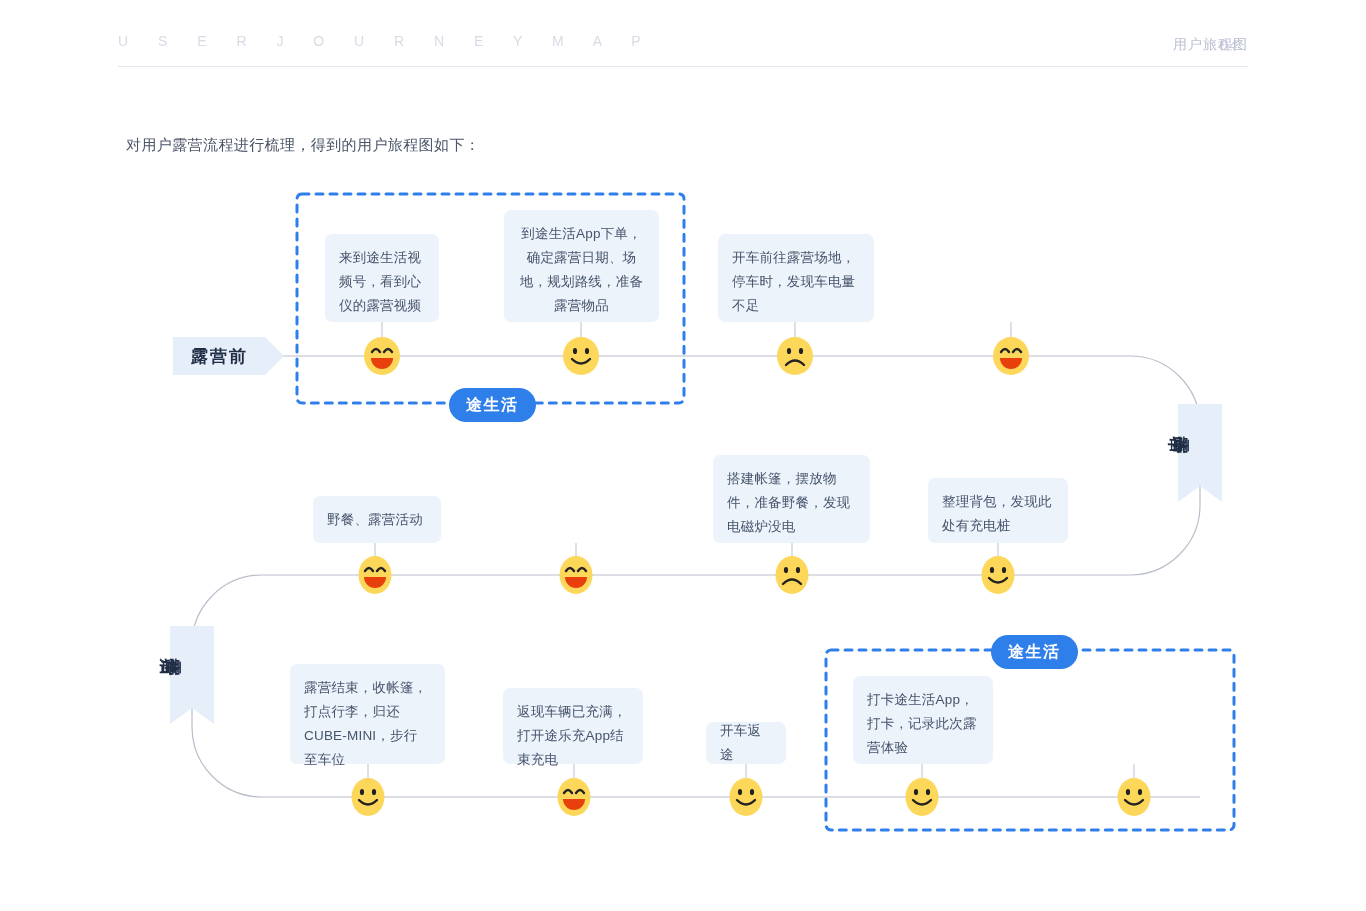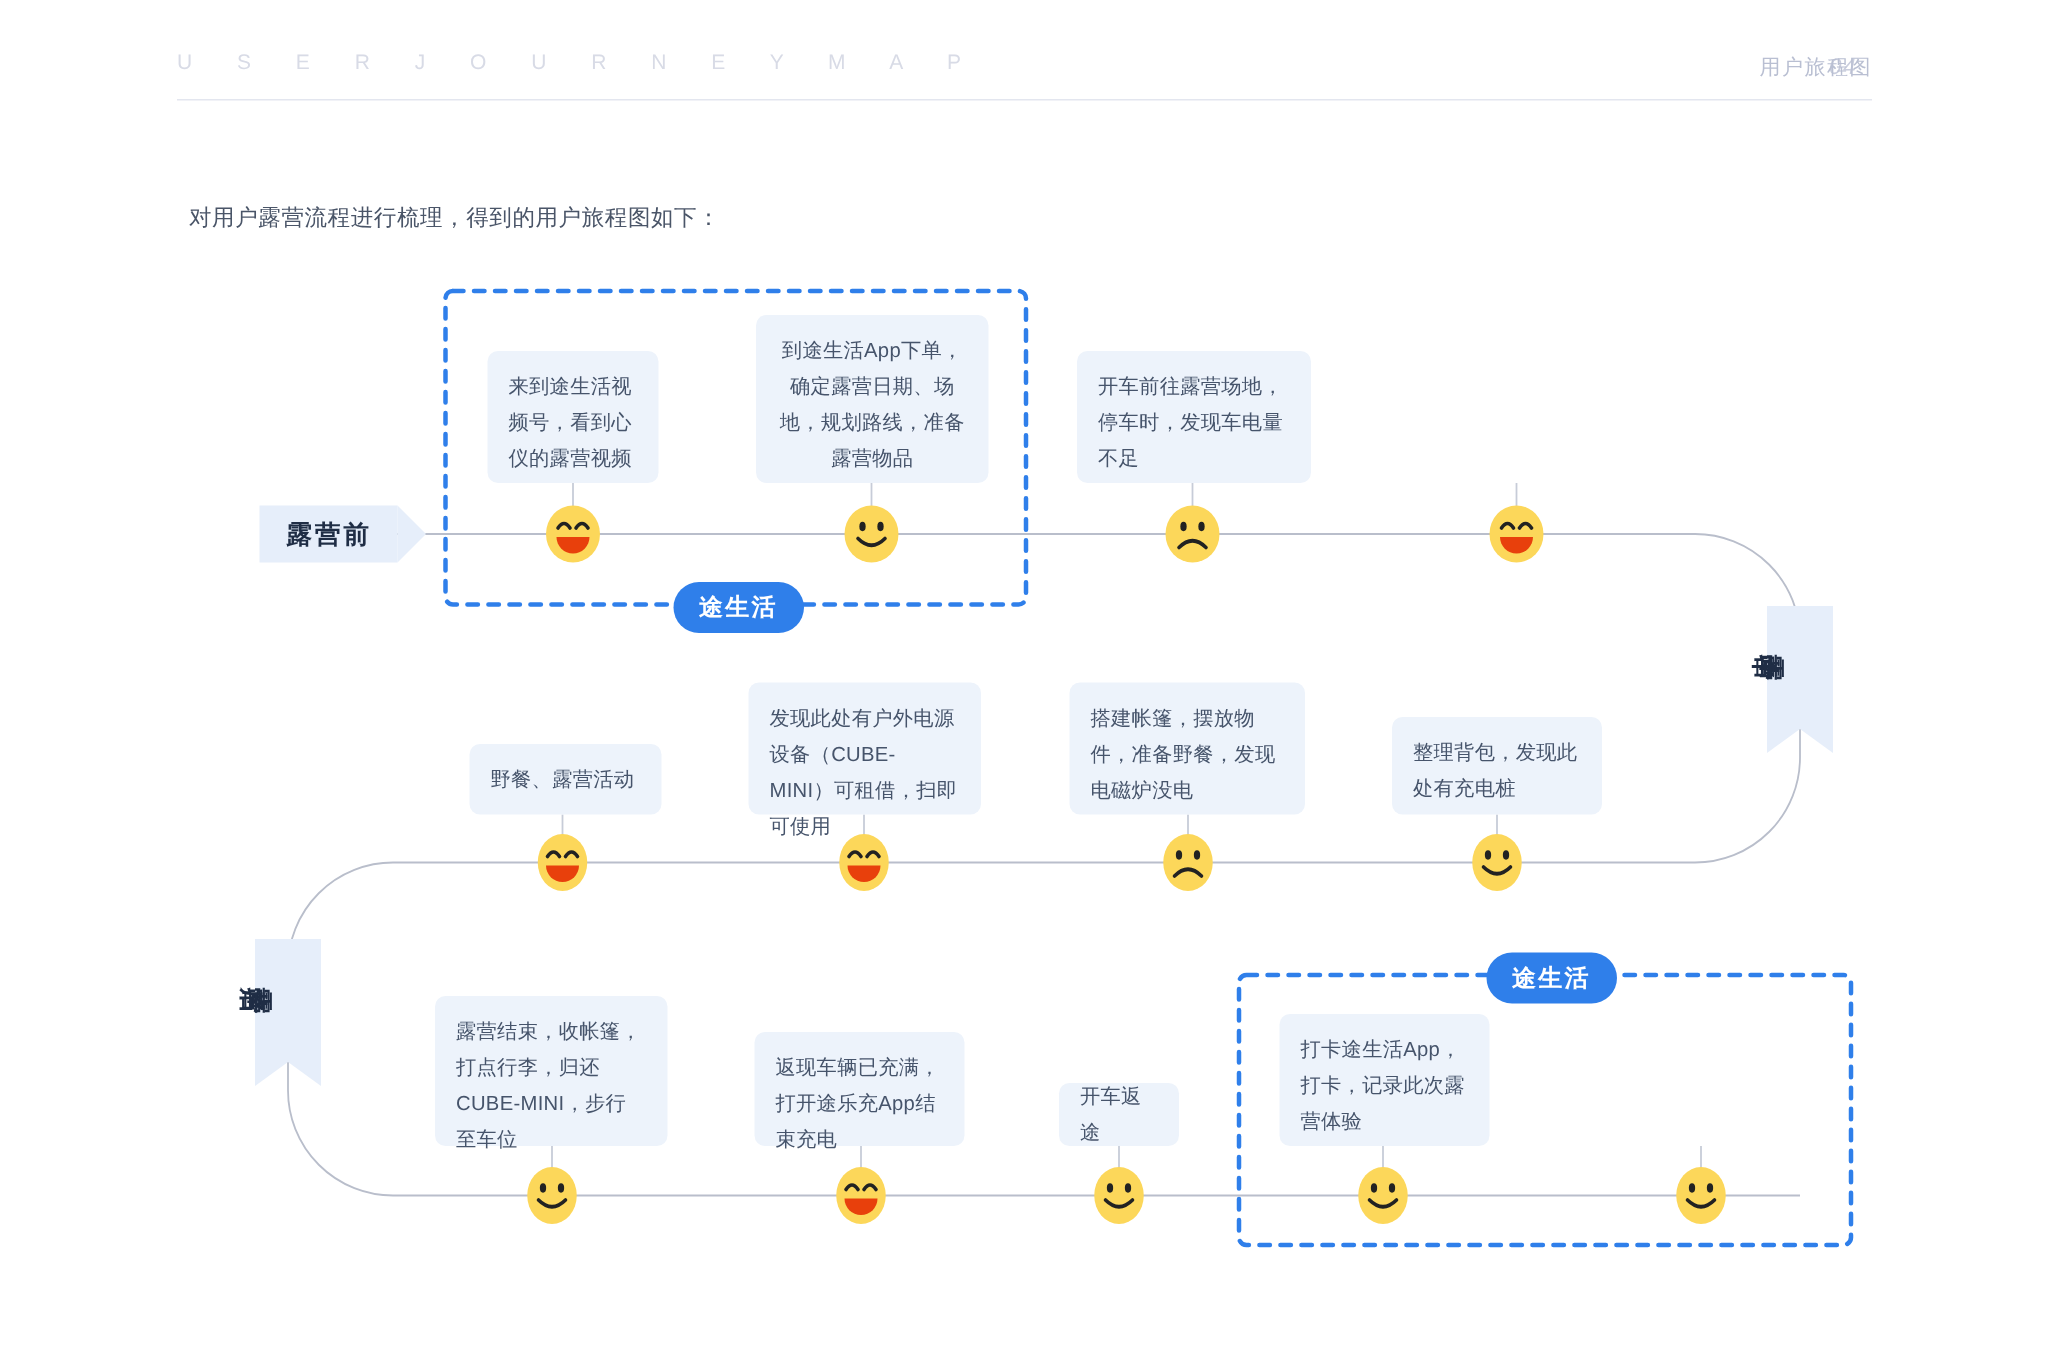--- a/index.html
+++ b/index.html
@@ -183,23 +183,20 @@
       </svg>
   </div>
 
   <div class="badge" style="left:449px;top:388px;">
     <span>途生活</span>
   </div>
 
   <div class="card" style="left:313px;top:496px;width:128px;height:47px;display:flex;align-items:center;">
     <span>野餐、露营活动</span>
   </div>
-  <div class="card" style="left:499px;top:455px;width:155px;height:88px;">
-    <span>发现此处有户外电源设备（CUBE-MINI）可租借，扫即可使用</span>
-  </div>
   <div class="card" style="left:713px;top:455px;width:157px;height:88px;">
     <span>搭建帐篷，摆放物件，准备野餐，发现电磁炉没电</span>
   </div>
   <div class="card" style="left:928px;top:478px;width:140px;height:65px;">
     <span>整理背包，发现此处有充电桩</span>
   </div>
 
   <div class="emo" style="left:355px;top:555px;">
     <svg viewBox="0 0 40 40">
         <ellipse cx="20" cy="20" rx="16.5" ry="19" fill="#fcd75a"></ellipse>

